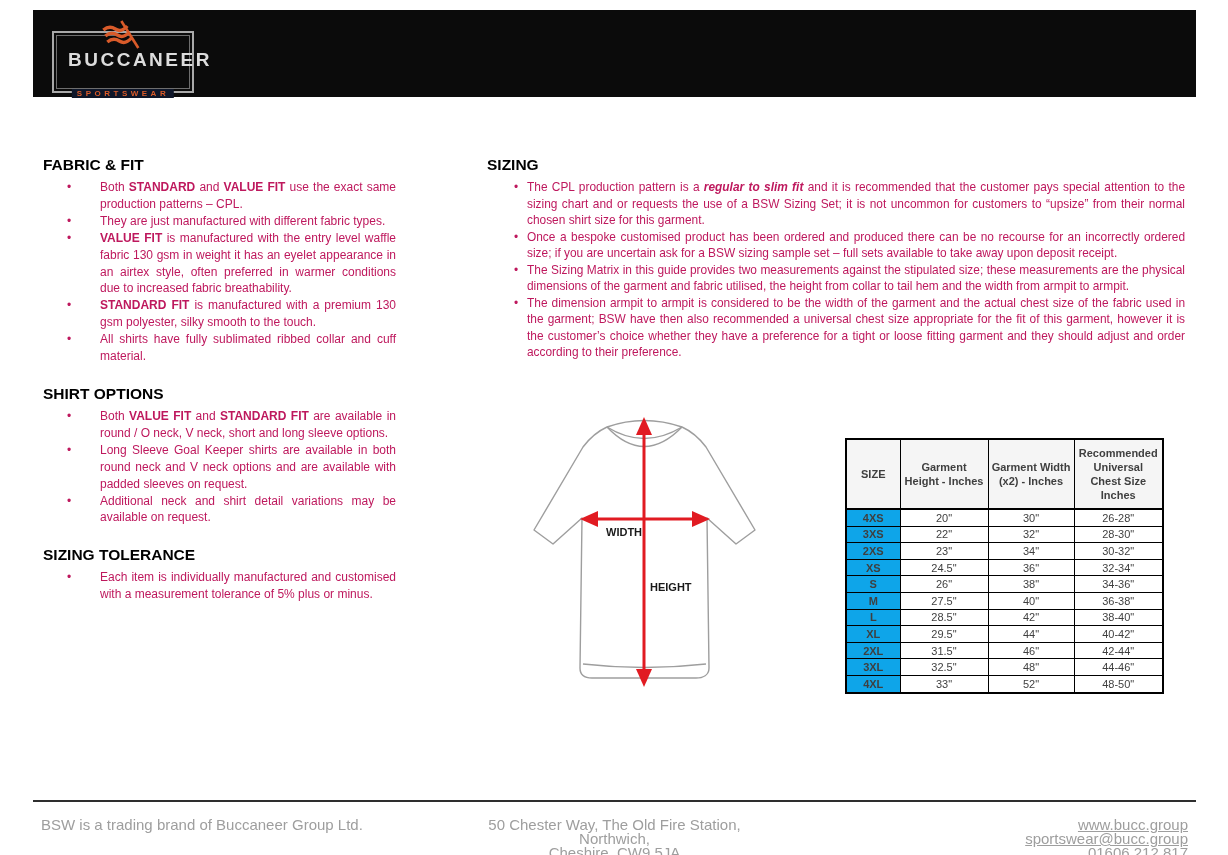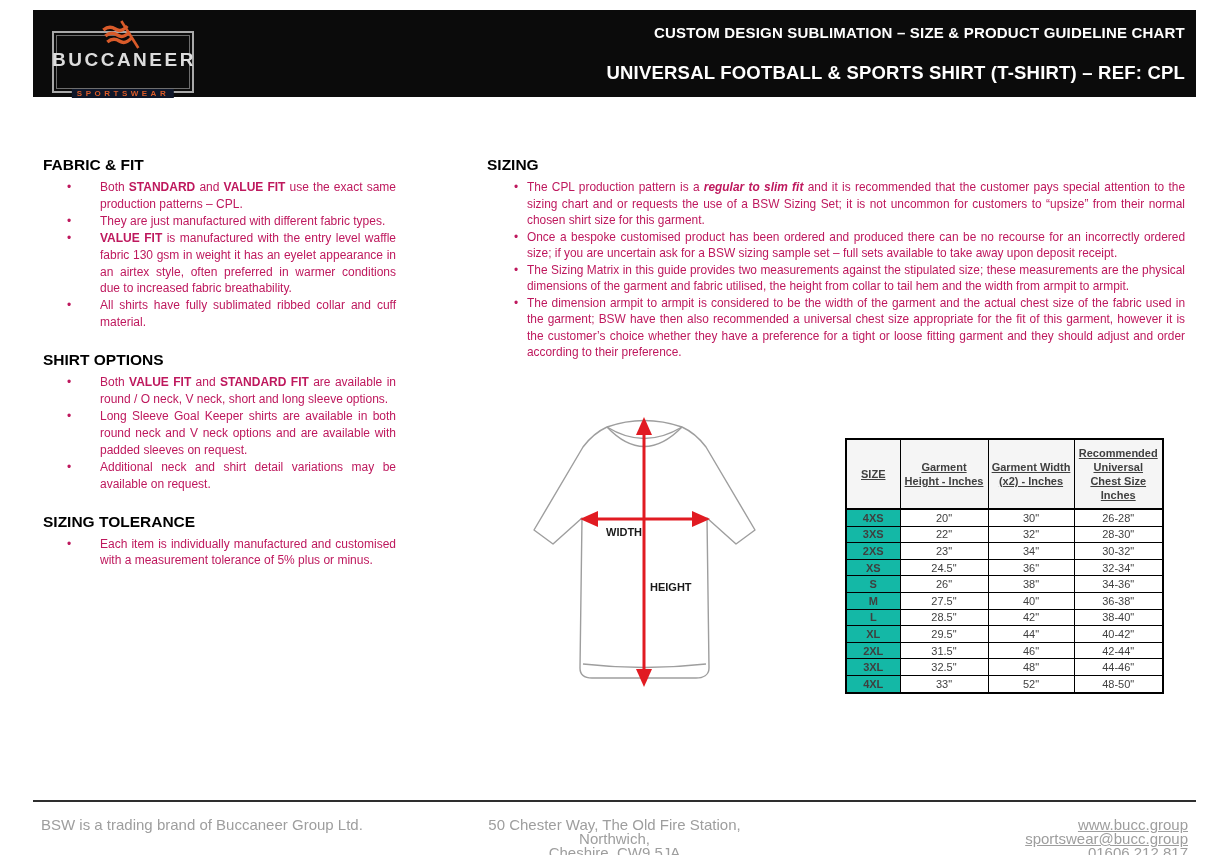--- a/index.html
+++ b/index.html
@@ -3,21 +3,21 @@
 <meta charset="utf-8">
 <style>
   html,body{margin:0;padding:0;background:#fff;}
   .page{position:relative;width:1228px;height:855px;background:#fff;overflow:hidden;
         font-family:"Liberation Sans","DejaVu Sans",sans-serif;color:#1a1a1a;}
 
   
   .topbar{position:absolute;left:33px;top:10px;width:1163px;height:87px;background:#0b0b0b;}
   .logo{position:absolute;left:19px;top:21px;width:142px;height:62px;}
   .logo-frame{position:absolute;inset:0;border:2px solid #a9a9a9;box-shadow:inset 0 0 0 2px #0b0b0b, inset 0 0 0 3px #6e6e6e;}
-  .brand{position:absolute;left:0;right:0;top:18px;text-align:center;color:#dcdcdc;
+  .brand{position:absolute;left:16px;right:0;top:18px;text-align:center;color:#dcdcdc;
          font-weight:700;font-size:19px;letter-spacing:2.5px;}
   .brand-sub{position:absolute;bottom:-5px;left:50%;transform:translateX(-50%);
          background:#0f172a;padding:0 5px;color:#d95b2a;font-size:8px;font-weight:700;
          letter-spacing:3.5px;white-space:nowrap;}
   .flag{position:absolute;top:-14px;left:50%;transform:translateX(-58%);z-index:2;line-height:0;}
   .titles{position:absolute;right:11px;top:14px;text-align:right;color:#fff;}
   .t1{font-size:15px;font-weight:700;letter-spacing:.2px;}
   .t2{font-size:18.5px;font-weight:700;margin-top:21px;letter-spacing:.2px;}
 
   
@@ -34,24 +34,24 @@
   .col.rightc ul.bl li::before{left:-13px;}
 
   
   .diagram{position:absolute;left:505px;top:412px;width:310px;height:295px;}
   .diagram svg text{font-family:"Liberation Sans",sans-serif;font-weight:700;fill:#1a1a1a;}
 
   
   #size-table{position:absolute;left:845px;top:438px;border-collapse:collapse;table-layout:fixed;
         font-size:11px;color:#3f3f3f;background:#fff;border:2px solid #000;}
   #size-table th,#size-table td{border:1px solid #000;text-align:center;vertical-align:middle;overflow:hidden;}
-  #size-table thead th{height:64px;background:#f5f5f5;font-weight:700;font-size:11px;line-height:14px;padding:2px 3px;text-decoration:underline;}
+  #size-table thead th{height:64px;background:#f5f5f5;font-weight:700;font-size:11px;line-height:14px;padding:2px 3px;}
   #size-table thead th{border-bottom:2px solid #000;}
   #size-table tbody td{height:15.6px;padding:0 2px;line-height:14px;}
-  #size-table tbody td.size-col{font-weight:700;background:#14b8a6;}
+  #size-table tbody td.size-col{font-weight:700;background:#0ea5e9;}
 
   
   footer{position:absolute;left:33px;top:800px;width:1163px;border-top:2px solid #2e2e2e;
          display:flex;padding-top:16px;color:#9e9e9e;font-size:15px;line-height:14px;box-sizing:border-box;gap:6px;}
   .f-left{flex:1.25;padding-left:8px;}
   .f-center{flex:1;text-align:center;}
   .f-right{flex:1.25;text-align:right;padding-right:8px;display:flex;flex-direction:column;align-items:flex-end;}
   .flink{color:#9e9e9e;text-decoration:underline;cursor:pointer;}
 </style>
 </head>
@@ -66,32 +66,29 @@
           <line x1="25" y1="4" x2="42" y2="31" stroke="#d95b2a" stroke-width="2.6"></line>
           <path d="M7,13 Q13,8 19,12 T31,9" stroke="#d95b2a" stroke-width="3.4" fill="none"></path>
           <path d="M9,19 Q15,14 21,18 T33,15" stroke="#d95b2a" stroke-width="3.4" fill="none"></path>
           <path d="M11,25 Q17,20 23,24 T35,21" stroke="#d95b2a" stroke-width="3.4" fill="none"></path>
         </svg>
       </span>
       <div class="logo-frame"></div>
       <div class="brand">BUCCANEER</div>
       <div class="brand-sub">SPORTSWEAR</div>
     </div>
-    <div class="titles">
-      <div class="t1">CUSTOM DESIGN SUBLIMATION – SIZE &amp; PRODUCT GUIDELINE CHART</div>
-      <div class="t2">UNIVERSAL FOOTBALL &amp; SPORTS SHIRT (T-SHIRT) – REF: CPL</div>
-    </div>
   </div>
 
   <section class="col left">
     <h2>FABRIC &amp; FIT</h2>
     <ul class="bl">
         <li>Both <b>STANDARD</b> and <b>VALUE FIT</b> use the exact same production patterns – CPL.</li>
         <li>They are just manufactured with different fabric types.</li>
         <li><b>VALUE FIT</b> is manufactured with the entry level waffle fabric 130 gsm in weight it has an eyelet appearance in an airtex style, often preferred in warmer conditions due to increased fabric breathability.</li>
+        <li><b>STANDARD FIT</b> is manufactured with a premium 130 gsm polyester, silky smooth to the touch.</li>
         <li>All shirts have fully sublimated ribbed collar and cuff material.</li>
       </ul>
 
     <h2 class="gap">SHIRT OPTIONS</h2>
     <ul class="bl">
         <li>Both <b>VALUE FIT</b> and <b>STANDARD FIT</b> are available in round / O neck, V neck, short and long sleeve options.</li>
         <li>Long Sleeve Goal Keeper shirts are available in both round neck and V neck options and are available with padded sleeves on request.</li>
         <li>Additional neck and shirt detail variations may be available on request.</li>
       </ul>
 

